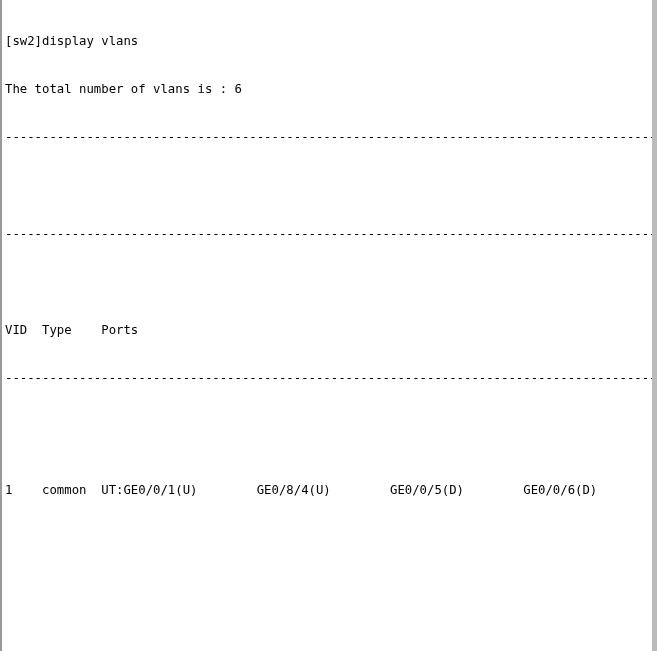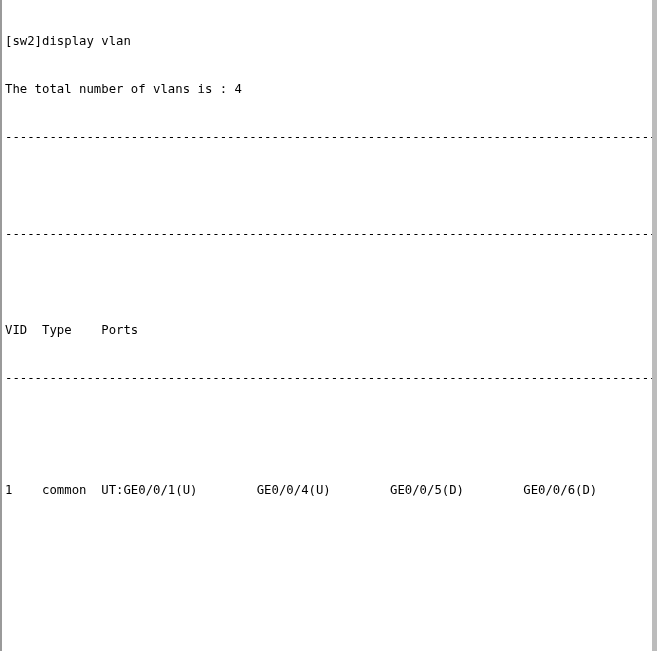--- a/index.html
+++ b/index.html
@@ -30,31 +30,31 @@
     font-weight: 400;
     -webkit-font-smoothing: none;
   }
   .line { display: block; min-height: 16.05px; }
 </style>
 </head>
 <body>
 
 <div id="terminal">
   <div id="console-output">
-    <span class="line">[sw2]display vlan</span>
-    <span class="line">The total number of vlans is : 4</span>
+    <span class="line">[sw2]display vlans</span>
+    <span class="line">The total number of vlans is : 6</span>
     <span class="line">--------------------------------------------------------------------------------------------------------</span>
     <span class="line"> </span>
     <span class="line">--------------------------------------------------------------------------------------------------------</span>
     <span class="line"> </span>
     <span class="line">VID  Type    Ports</span>
     <span class="line">--------------------------------------------------------------------------------------------------------</span>
     <span class="line"> </span>
 
-    <span class="line">1    common  UT:GE0/0/1(U)        GE0/0/4(U)        GE0/0/5(D)        GE0/0/6(D)</span>
+    <span class="line">1    common  UT:GE0/0/1(U)        GE0/8/4(U)        GE0/0/5(D)        GE0/0/6(D)</span>
     
     
     
     
     
     
 
     
     
 

